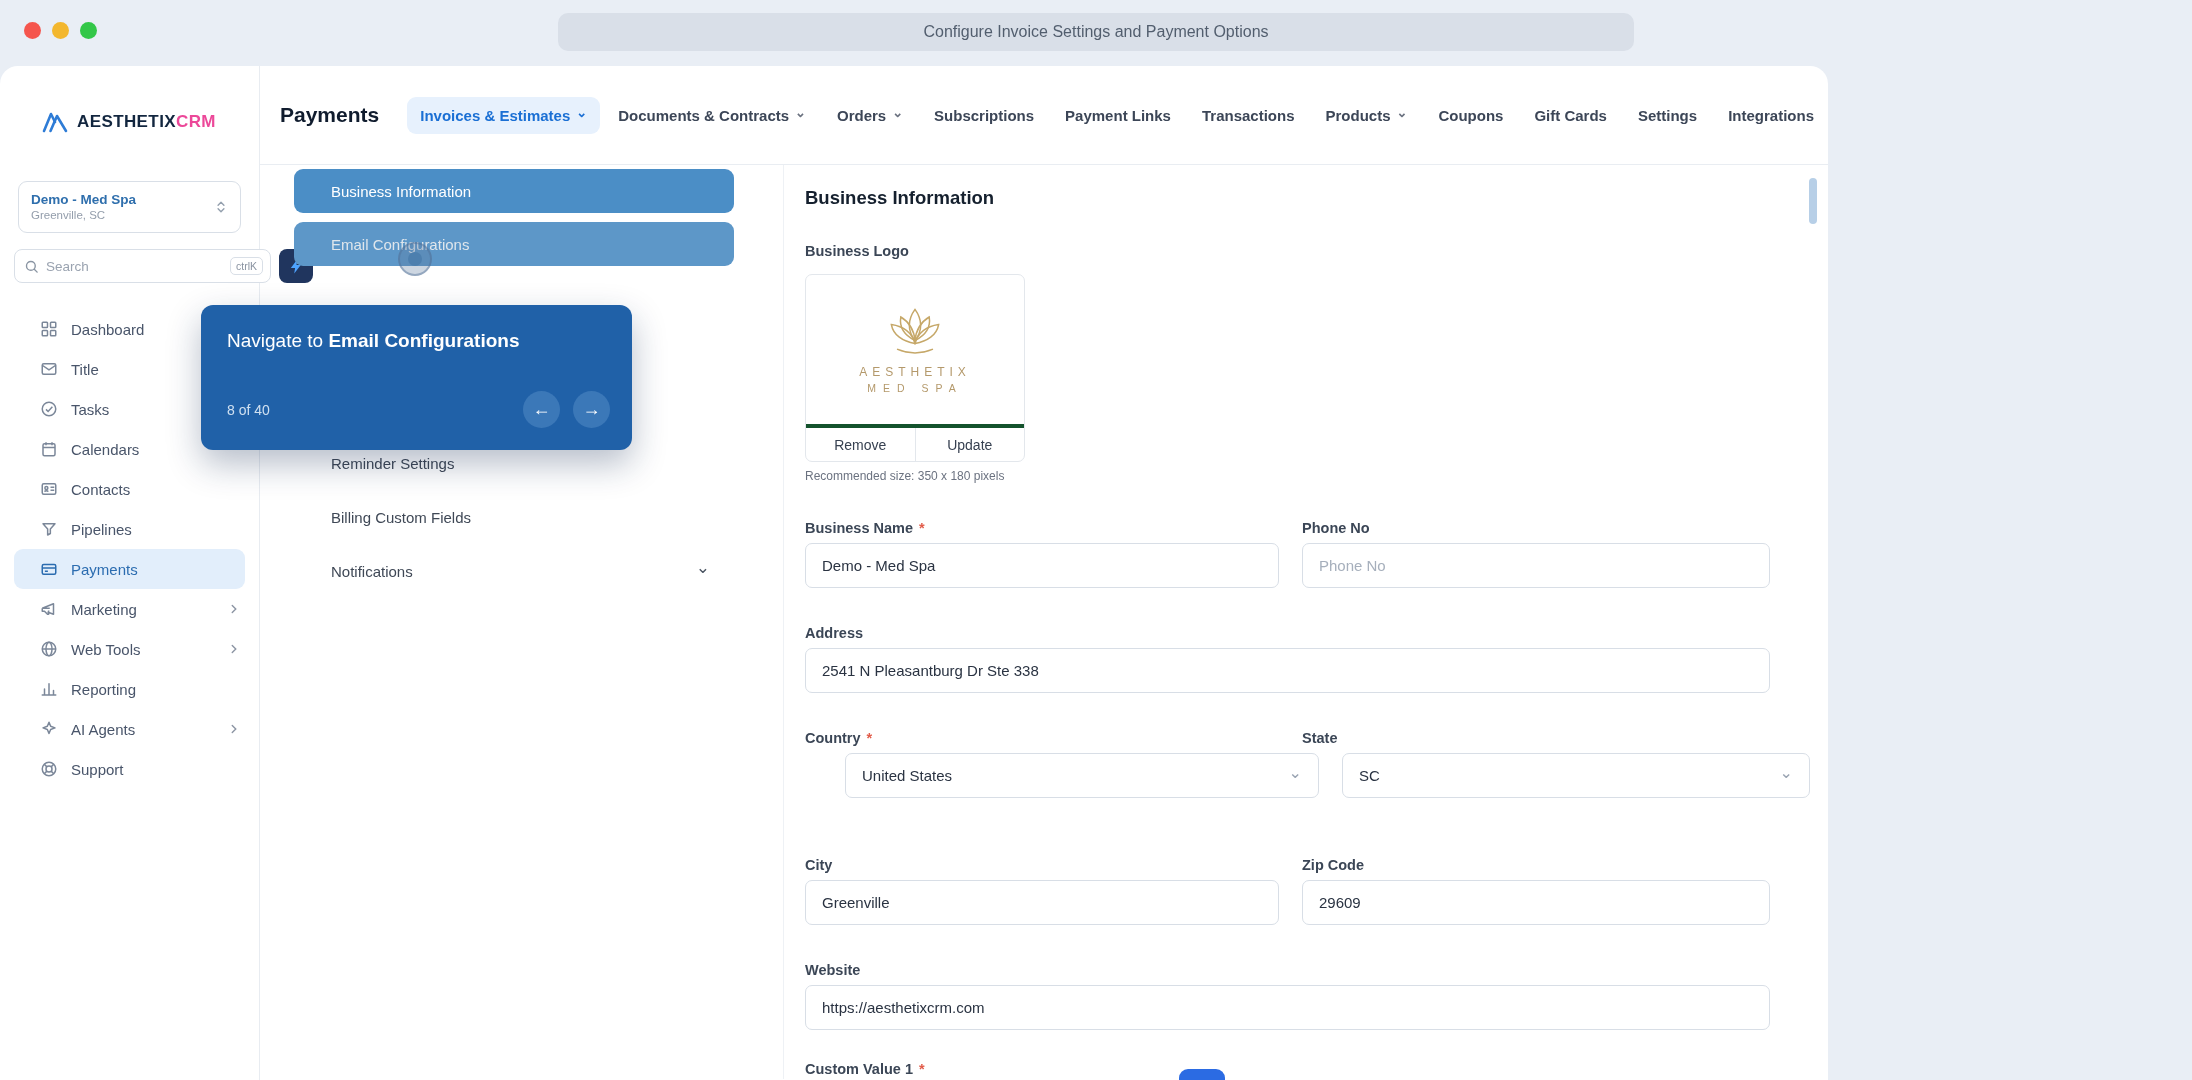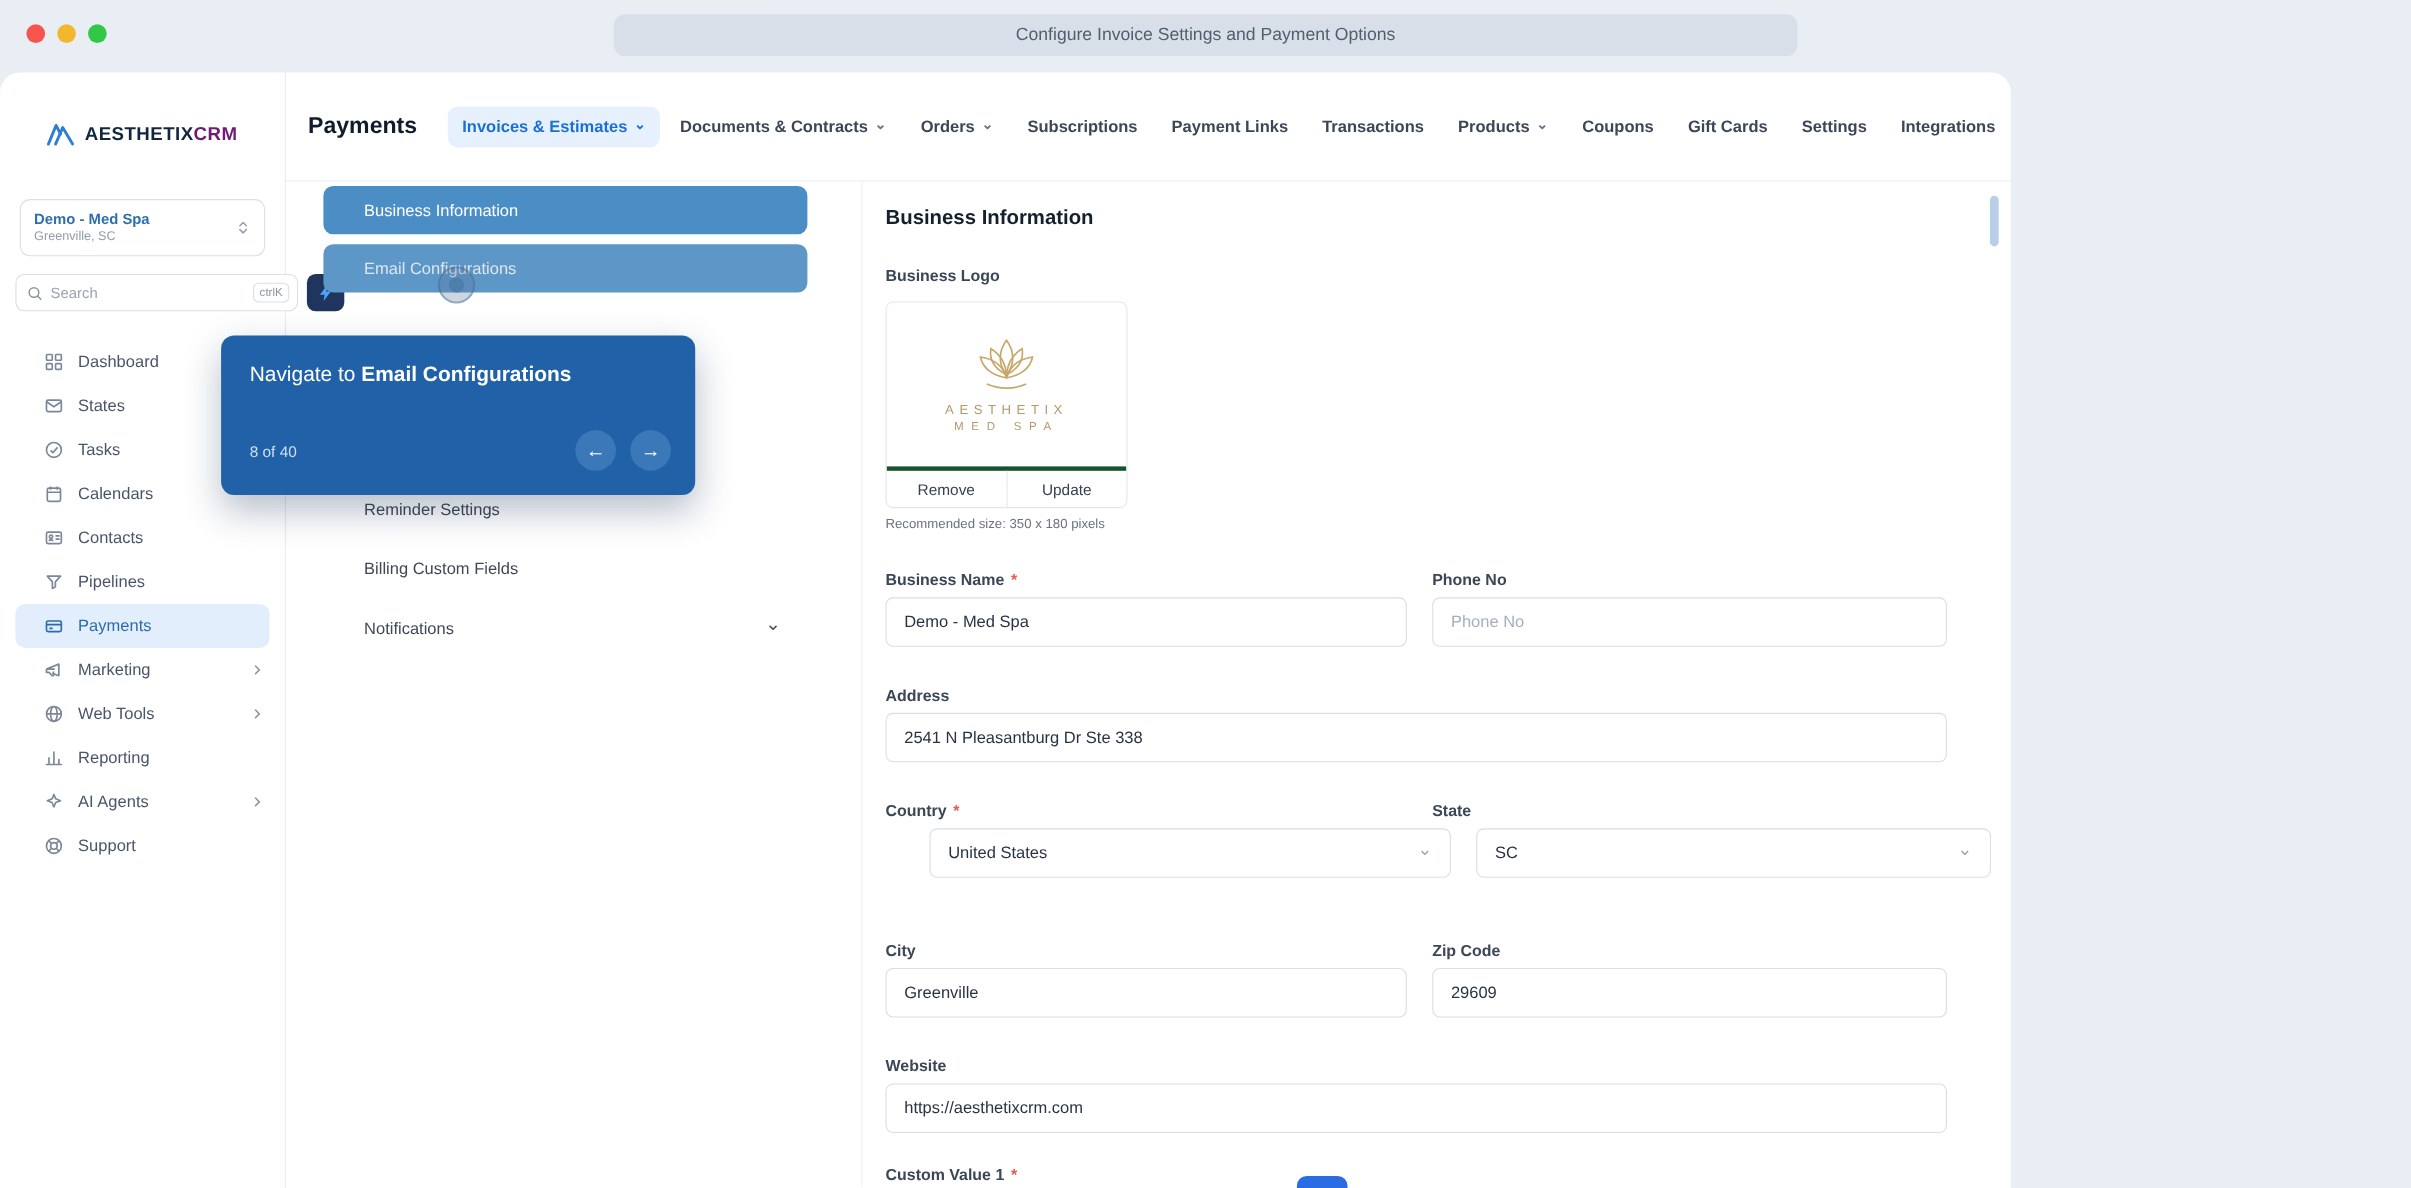--- a/index.html
+++ b/index.html
@@ -31,21 +31,21 @@
     position:absolute; top:66px; left:0; width:1828px; bottom:0;
     background:#ffffff; border-radius:18px 18px 0 0;
     display:flex; overflow:hidden;
   }
 
   
   .sidebar { width:260px; flex:0 0 260px; border-right:1px solid #e8ecf1; display:flex; flex-direction:column; }
   .brand { margin:45px 0 0 42px; display:flex; align-items:center; gap:9px; }
   .brand-text { font-size:17px; color:#12263f; letter-spacing:.4px; }
   .brand-text b { font-weight:700; }
-  .brand-text span { font-weight:600; color:#701a75; }
+  .brand-text span { font-weight:600; color:#ec4899; }
 
   .location-box {
     margin:48px 18px 0 18px; height:52px; border:1px solid #d9dfe7; border-radius:9px;
     padding:7px 12px; display:flex; align-items:center; justify-content:space-between;
     cursor:pointer; background:#fff;
   }
   .loc-name { font-size:13.5px; font-weight:700; color:#2f6fad; line-height:1.3; }
   .loc-sub  { font-size:11.5px; color:#939dab; line-height:1.3; }
 
   .search-row { margin:16px 12px 0 14px; display:flex; gap:8px; align-items:center; }
@@ -240,21 +240,21 @@
             </span>
           <span>Dashboard</span>
         </div>
         <div class="nav-item">
           <span class="nav-icon">
               <svg width="18" height="18" viewBox="0 0 24 24" fill="none" stroke="currentColor" stroke-width="2">
                 <rect x="3" y="5" width="18" height="14" rx="2"></rect>
                 <path d="M3 7l9 6 9-6"></path>
               </svg>
             </span>
-          <span>States</span>
+          <span>Title</span>
         </div>
         <div class="nav-item">
           <span class="nav-icon">
               <svg width="18" height="18" viewBox="0 0 24 24" fill="none" stroke="currentColor" stroke-width="2">
                 <circle cx="12" cy="12" r="9"></circle>
                 <path d="M8 12.5l2.8 2.8L16.5 9"></path>
               </svg>
             </span>
           <span>Tasks</span>
         </div>

